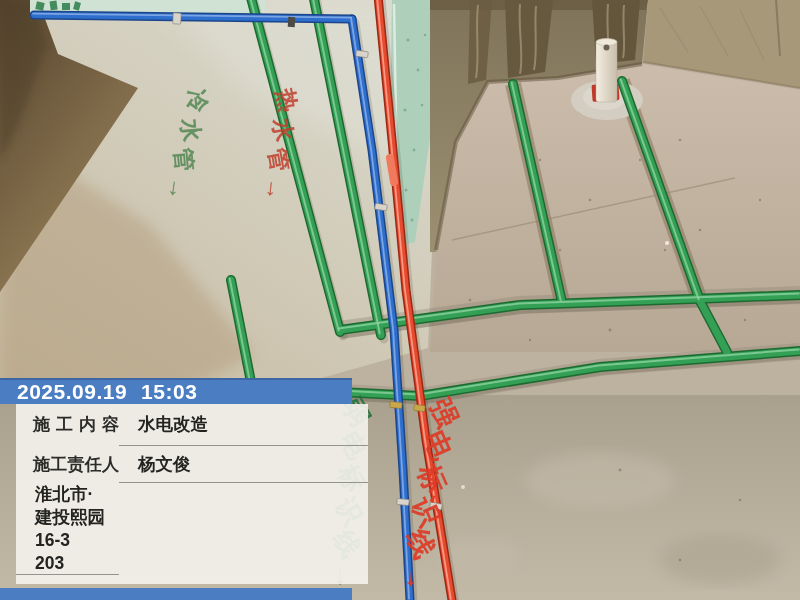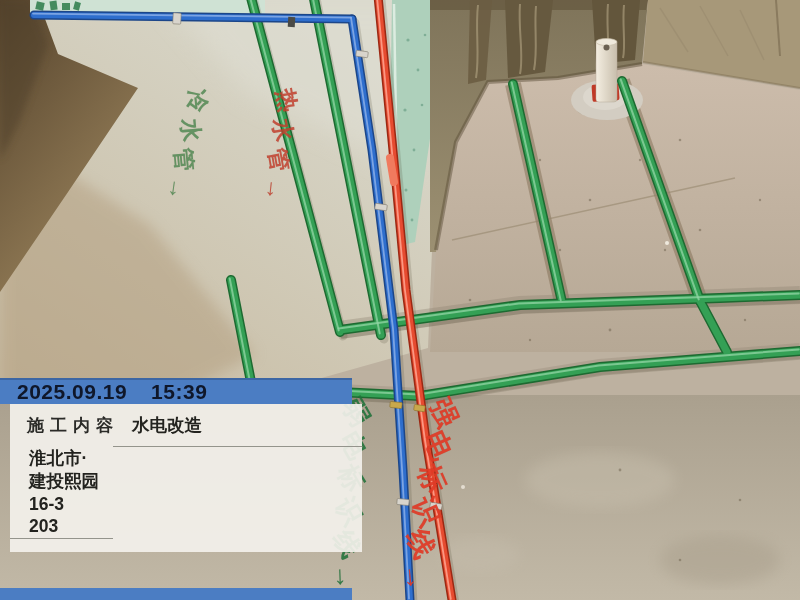--- a/index.html
+++ b/index.html
@@ -16,25 +16,25 @@
     font-weight:700;pointer-events:none;transform-origin:top left;
     text-shadow:0 0 1px rgba(0,0,0,.15);
   }
   .stencil span{display:block;transform:rotate(var(--cr,58deg));}
   .stencil span:last-child{transform:rotate(var(--ar,85deg));}
 
   
   .ts-bar{
     position:absolute;left:0;top:378px;width:352px;height:26px;
     background:#4b7dc3;border-top:2px solid #3c66a4;box-sizing:border-box;
-    display:flex;align-items:center;gap:24px;padding-left:17px;
-    color:#0f172a;font-size:21px;font-weight:700;letter-spacing:.5px;
+    display:flex;align-items:center;gap:14px;padding-left:17px;
+    color:#ffffff;font-size:21px;font-weight:700;letter-spacing:.5px;
   }
   .panel{
-    position:absolute;left:10px;top:404px;width:352px;height:148px;
+    position:absolute;left:16px;top:404px;width:352px;height:180px;
     background:rgba(243,241,236,0.92);box-sizing:border-box;
     display:flex;flex-direction:column;
   }
   .info-row{display:grid;grid-template-columns:103px 1fr;box-sizing:border-box;}
   .info-row .cell-label{
     margin-left:17px;width:86px;align-self:center;
     font-size:17px;font-weight:600;color:#2b2b28;
     text-align:justify;text-align-last:justify;
   }
   .info-row .cell-value{
@@ -322,28 +322,32 @@
       <span>强</span>
       <span>电</span>
       <span>标</span>
       <span>识</span>
       <span>线</span>
       <span>→</span>
     </div>
 
   <div class="ts-bar">
     <span>2025.09.19</span>
-    <span>15:39</span>
+    <span>15:03</span>
   </div>
 
   <div class="panel">
     <div class="info-row r1">
       <div class="cell-label">施工内容</div>
       <div class="cell-value">水电改造</div>
     </div>
+    <div class="info-row r2">
+      <div class="cell-label">施工责任人</div>
+      <div class="cell-value">杨文俊</div>
+    </div>
     <div class="info-row r3">
       <div class="cell-value">淮北市·建投熙园16-3
 203</div>
     </div>
     <div class="info-row r4">
     </div>
   </div>
 
   <div class="strip"></div>
 </div>

